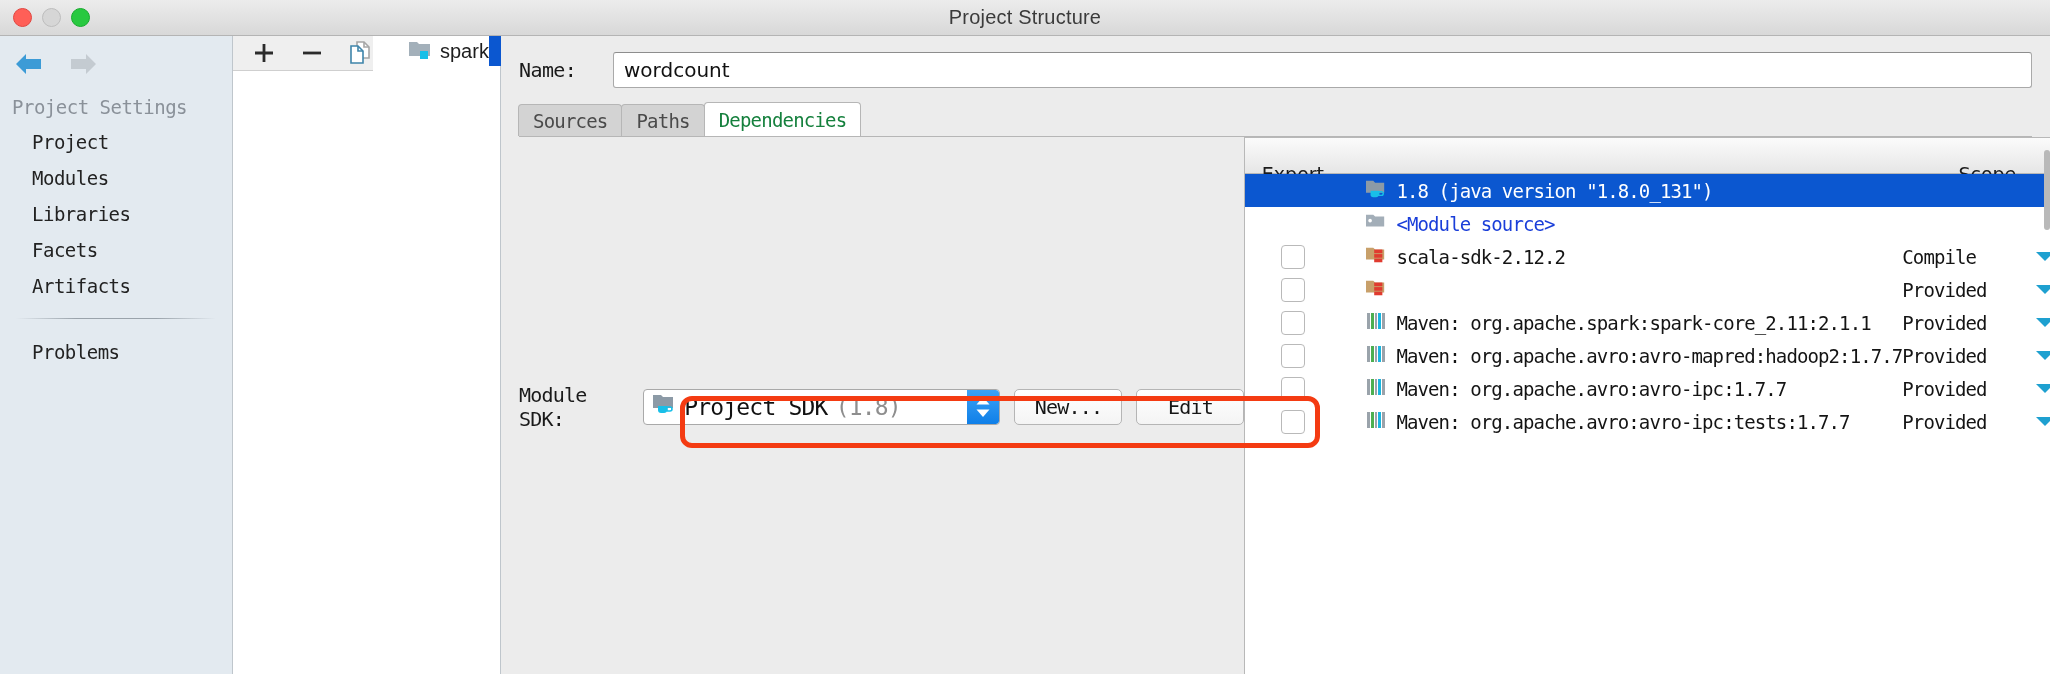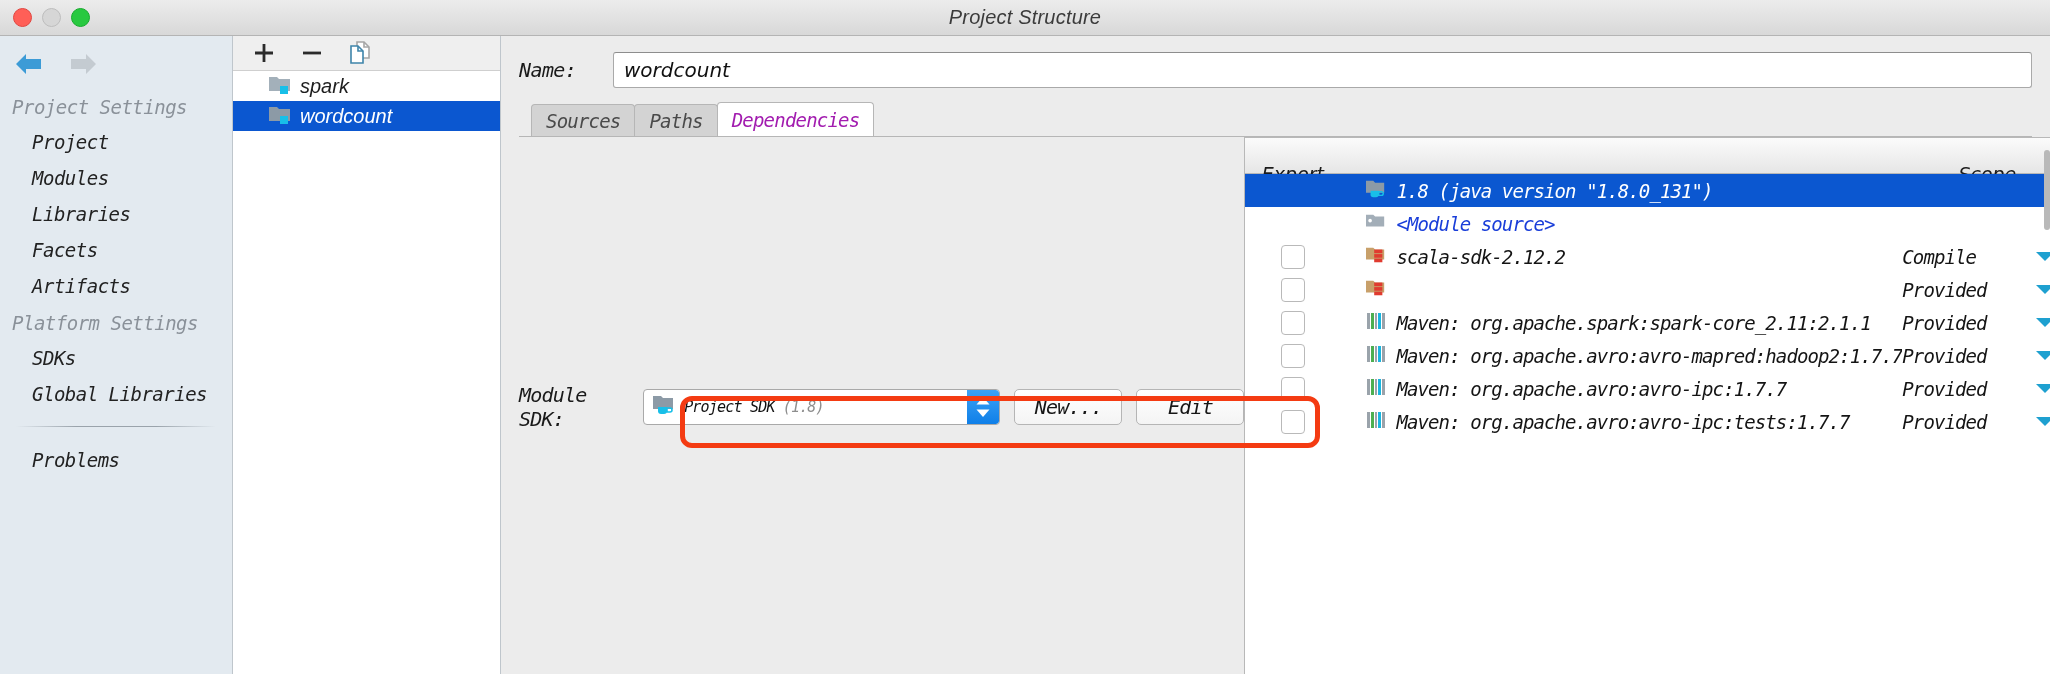--- a/index.html
+++ b/index.html
@@ -4,21 +4,21 @@
 <style>
   * { box-sizing: border-box; margin: 0; padding: 0; }
   html, body {
     width: 2050px; height: 674px;
     font-family: "DejaVu Sans", sans-serif;
     background: #ffffff;
     overflow: hidden;
   }
 
   
-  .window { width: 2050px; height: 674px; position: relative; display: flex; flex-direction: column; font-style: italic; }
+  .window { width: 2050px; height: 674px; position: relative; display: flex; flex-direction: column; }
 
   
   .titlebar {
     height: 36px; flex: 0 0 36px;
     background: linear-gradient(to bottom, #ececec 0%, #d8d8d8 100%);
     border-bottom: 1px solid #b4b4b4;
     display: flex; align-items: center;
     position: relative;
   }
   .traffic { display: flex; gap: 10px; padding-left: 13px; align-items: center; }
@@ -58,21 +58,21 @@
     height: 1px; margin: 14px 16px 6px 16px;
     background: linear-gradient(to right, #e3eaf0, #9aa3ab 30%, #9aa3ab 70%, #e3eaf0);
   }
   .sidebar-item.problems { padding-top: 16px; }
 
   
   .modlist {
     width: 268px; flex: 0 0 268px;
     background: #ffffff;
     border-right: 1px solid #bfc6cc;
-    display: flex; flex-direction: column;
+    display: flex; flex-direction: row;
   }
   .modlist-toolbar {
     height: 35px; flex: 0 0 35px;
     background: #efefef;
     border-bottom: 1px solid #cfcfcf;
     display: flex; align-items: center; gap: 22px; padding-left: 18px;
   }
   .tb-btn { width: 26px; height: 26px; display: flex; align-items: center; justify-content: center; }
   .mod-row {
     height: 30px; display: flex; align-items: center; gap: 8px;
@@ -92,46 +92,46 @@
   .name-input {
     flex: 1; height: 36px; background: #fff;
     border: 1px solid #a9a9a9; border-top-color: #8d8d8d;
     border-radius: 3px; padding: 0 10px;
     font-size: 20px; color: #111; font-family: "DejaVu Sans", sans-serif;
     display: flex; align-items: center;
   }
 
   
   .tabstrip {
-    display: flex; align-items: flex-end; margin: 14px 0 0 30px;
+    display: flex; align-items: flex-end; margin: 14px 0 0 17px;
     position: relative; height: 34px;
   }
   .tab {
     height: 32px; padding: 0 14px; display: flex; align-items: center;
     font-size: 19px; font-family: "DejaVu Sans Mono", monospace; letter-spacing: -0.8px;
     background: #d3d3d3; color: #4a4a4a;
     border: 1px solid #b6b6b6; border-bottom: none;
     border-radius: 4px 4px 0 0; margin-right: -1px;
   }
-  .tab.active { background: #ffffff; color: #a21caf; border-color: #b6b6b6; height: 34px; }
+  .tab.active { background: #ffffff; color: #15803d; border-color: #b6b6b6; height: 34px; }
   .tabs-underline { border-bottom: 1px solid #b6b6b6; margin: 0 18px; }
 
   .tabpanel { flex: 1; display: flex; flex-direction: row; min-height: 0; padding: 0 18px 0 18px; }
 
   .sdk-row { display: flex; align-items: center; gap: 14px; padding: 16px 0 14px 0; }
   .sdk-label {
     font-size: 20px; color: #1a1a1a; font-family: "DejaVu Sans Mono", monospace;
     letter-spacing: -0.8px;
   }
   .combo {
     width: 400px; height: 36px; background: #fff;
     border: 1px solid #a9a9a9; border-radius: 4px;
     display: flex; align-items: center; gap: 8px; padding-left: 8px;
     font-family: "DejaVu Sans Mono", monospace; letter-spacing: -0.8px;
-    font-size: 15px; color: #111; position: relative; overflow: hidden;
+    font-size: 23px; color: #111; position: relative; overflow: hidden;
   }
   .combo .dim { color: #8e8e8e; }
   .stepper {
     position: absolute; right: 0; top: 0; width: 32px; height: 100%;
     background: linear-gradient(to bottom, #3ca2f5, #0f7fe8);
     display: flex; flex-direction: column; align-items: center; justify-content: center;
     gap: 2px; border-radius: 0 3px 3px 0;
   }
   .btn {
     height: 36px; min-width: 108px; padding: 0 16px;
@@ -221,25 +221,20 @@
 
       <div>
         <div class="sidebar-group">Project Settings</div>
         <div class="sidebar-item">Project</div>
         <div class="sidebar-item">Modules</div>
         <div class="sidebar-item">Libraries</div>
         <div class="sidebar-item">Facets</div>
         <div class="sidebar-item">Artifacts</div>
       </div>
 
-      <div>
-        <div class="sidebar-group">Platform Settings</div>
-        <div class="sidebar-item">SDKs</div>
-        <div class="sidebar-item">Global Libraries</div>
-      </div>
 
       <div class="sb-divider"></div>
       <div class="sidebar-item problems">Problems</div>
     </div>
 
     <div class="modlist">
       <div class="modlist-toolbar">
         <span class="tb-btn">
           <svg width="24" height="24" viewBox="0 0 24 24">
             <path d="M10.6 3h2.8v7.6H21v2.8h-7.6V21h-2.8v-7.6H3v-2.8h7.6z" fill="#2b2b2b"></path>

